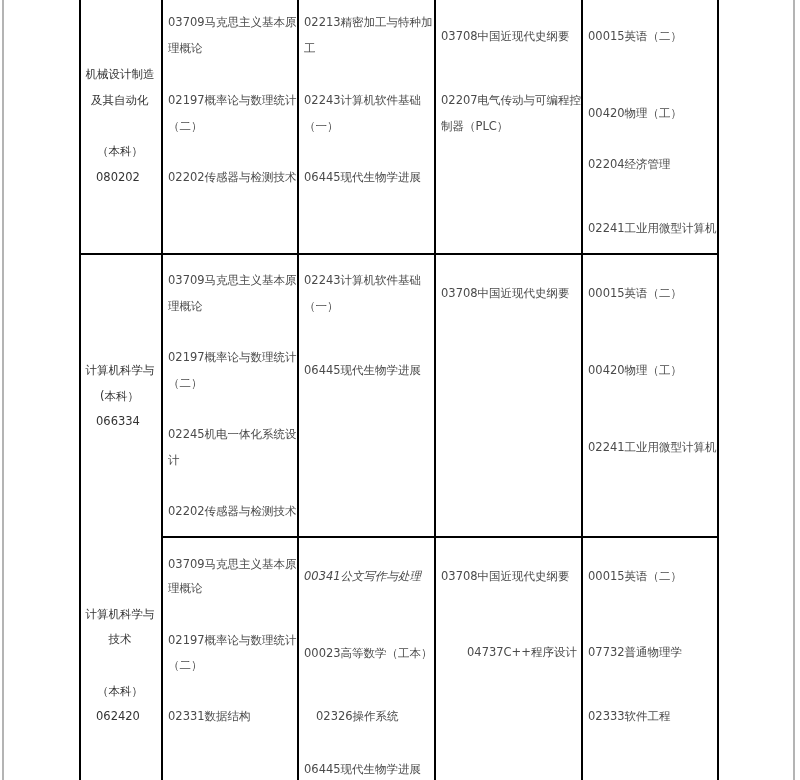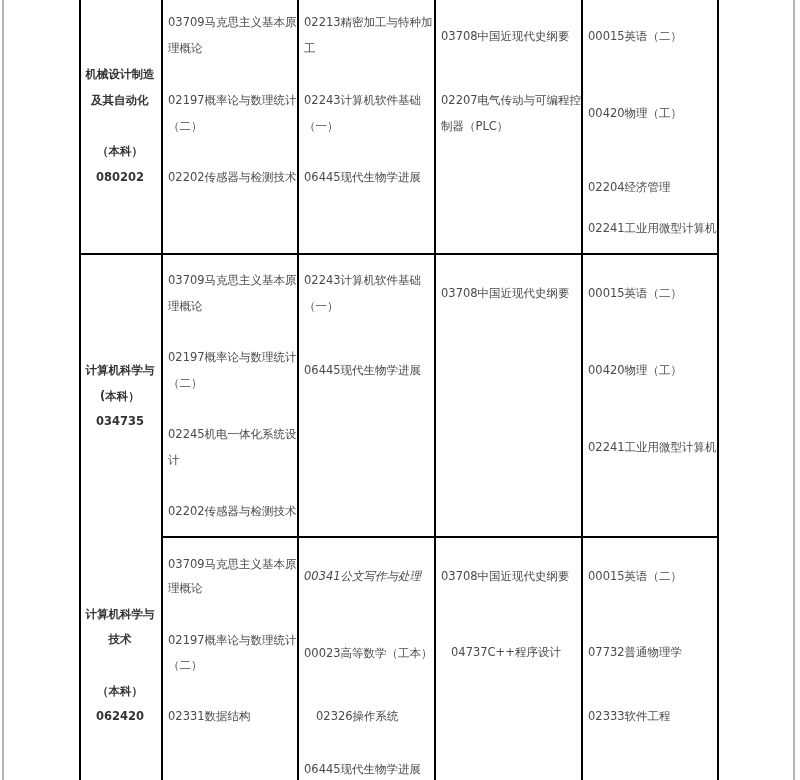--- a/index.html
+++ b/index.html
@@ -3,21 +3,21 @@
 <meta charset="utf-8">
 <style>
   html, body { margin:0; padding:0; background:#ffffff; }
   body { width:800px; height:780px; position:relative; overflow:hidden;
          font-family:"DejaVu Sans","Liberation Sans",sans-serif; }
   .frame-line { position:absolute; top:0; width:2px; height:780px; background:#b4b4b4; }
   .vline { position:absolute; width:1.5px; background:#000; }
   .hline { position:absolute; height:1.5px; background:#000; }
   .cell { position:absolute; }
   .txt { position:absolute; font-size:11.5px; color:#4a4a4a; white-space:nowrap; line-height:14px; }
-  .major .txt { font-weight:bold; color:#333;text-align:right; }
+  .major .txt { font-weight:normal; color:#333;text-align:right; }
 </style>
 </head>
 <body>
 
 <div class="frame-line" style="left:2px"></div>
 <div class="frame-line" style="left:793px"></div>
 
 <div id="course-table">
 
   <div class="vline" style="left:79px;top:0;height:780px"></div>
@@ -52,27 +52,27 @@
         <span class="txt" style="left: 304px; top: 170px;">06445现代生物学进展</span>
       </div>
       <div class="cell">
         <span class="txt" style="left: 441px; top: 29px;">03708中国近现代史纲要</span>
         <span class="txt" style="left: 441px; top: 93px;">02207电气传动与可编程控</span>
         <span class="txt" style="left: 441px; top: 119px;">制器（PLC）</span>
       </div>
       <div class="cell">
         <span class="txt" style="left: 588px; top: 29px;">00015英语（二）</span>
         <span class="txt" style="left: 588px; top: 106px;">00420物理（工）</span>
-        <span class="txt" style="left: 588px; top: 180px;">02204经济管理</span>
+        <span class="txt" style="left: 588px; top: 157px;">02204经济管理</span>
         <span class="txt" style="left: 588px; top: 221px;">02241工业用微型计算机</span>
       </div>
       <div class="cell major">
         <span class="txt" style="top: 363px; left: 85.5px;">计算机科学与</span>
         <span class="txt" style="top: 389px; left: 100px;">(本科）</span>
-        <span class="txt" style="top: 414px; left: 96px;">034735</span>
+        <span class="txt" style="top: 414px; left: 96px;">066334</span>
       </div>
       <div class="cell">
         <span class="txt" style="left: 168px; top: 273px;">03709马克思主义基本原</span>
         <span class="txt" style="left: 168px; top: 299px;">理概论</span>
         <span class="txt" style="left: 168px; top: 350px;">02197概率论与数理统计</span>
         <span class="txt" style="left: 168px; top: 376px;">（二）</span>
         <span class="txt" style="left: 168px; top: 427px;">02245机电一体化系统设</span>
         <span class="txt" style="left: 168px; top: 453px;">计</span>
         <span class="txt" style="left: 168px; top: 504px;">02202传感器与检测技术</span>
       </div>
@@ -103,21 +103,21 @@
         <span class="txt" style="left: 168px; top: 709px;">02331数据结构</span>
       </div>
       <div class="cell">
         <span class="txt" style="left: 304px; top: 569px; font-style: italic;">00341公文写作与处理</span>
         <span class="txt" style="left: 304px; top: 646px; text-align: right;">00023高等数学（工本）</span>
         <span class="txt" style="left: 316px; top: 709px;">02326操作系统</span>
         <span class="txt" style="left: 304px; top: 762px;">06445现代生物学进展</span>
       </div>
       <div class="cell">
         <span class="txt" style="left: 441px; top: 569px;">03708中国近现代史纲要</span>
-        <span class="txt" style="left: 451px; top: 645px; text-align: center;">04737C++程序设计</span>
+        <span class="txt" style="left: 467px; top: 645px; text-align: center;">04737C++程序设计</span>
       </div>
       <div class="cell">
         <span class="txt" style="left: 588px; top: 569px;">00015英语（二）</span>
         <span class="txt" style="left: 588px; top: 645px;">07732普通物理学</span>
         <span class="txt" style="left: 588px; top: 709px;">02333软件工程</span>
       </div>
     </div>
 </div>
 
 </body></html>

